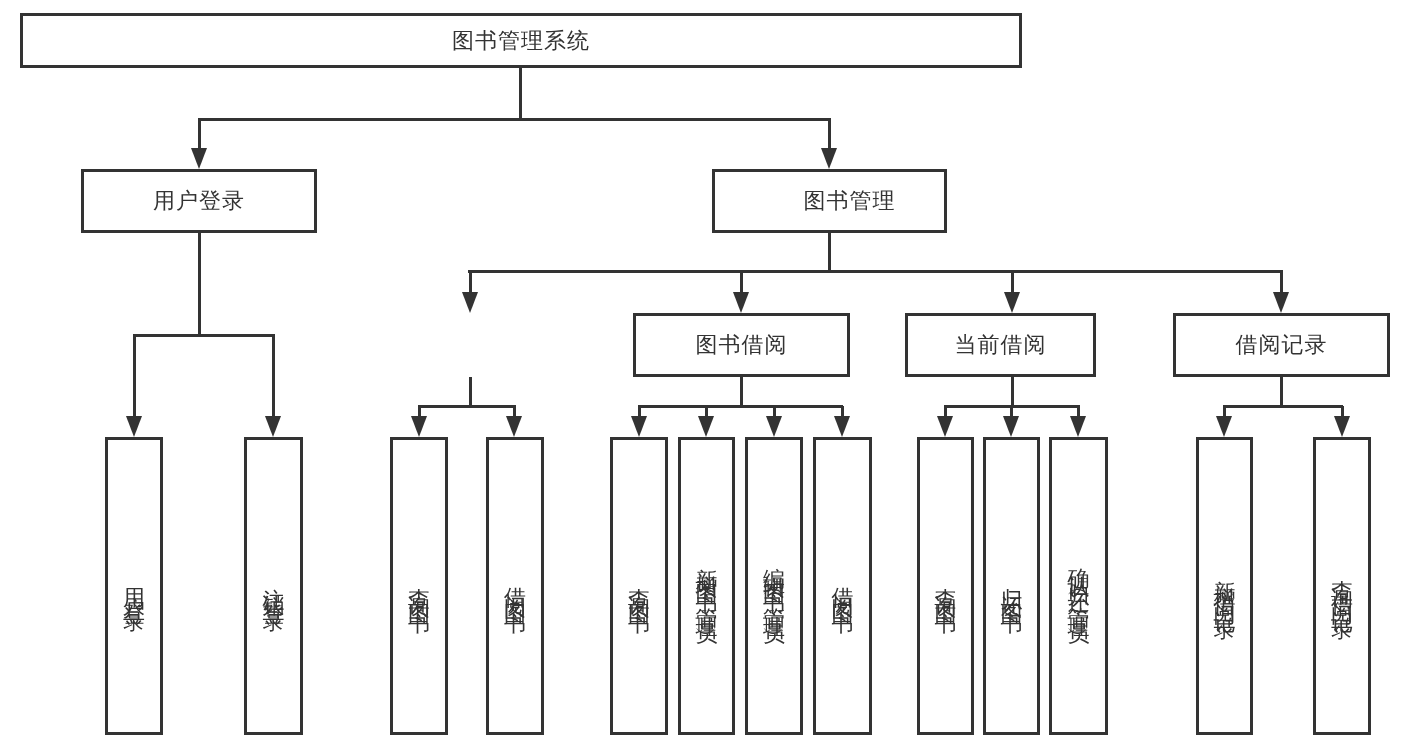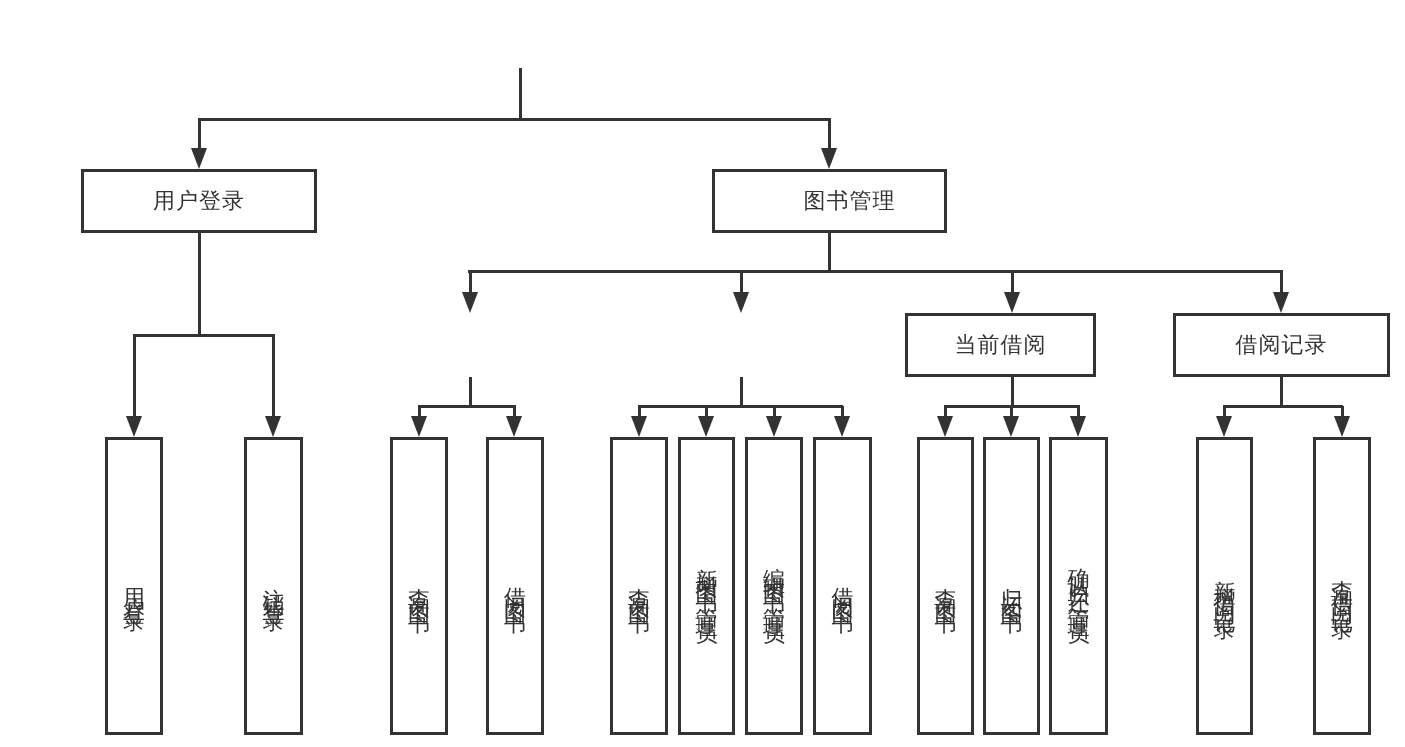--- a/index.html
+++ b/index.html
@@ -104,22 +104,24 @@
     <div class="cline" style="left: 943.5px; top: 406px; width: 3px; height: 12px;"></div>
     <div class="ahead" style="left: 937px; top: 416px;"></div>
     <div class="cline" style="left: 1009.5px; top: 406px; width: 3px; height: 12px;"></div>
     <div class="ahead" style="left: 1003px; top: 416px;"></div>
     <div class="cline" style="left: 1076.5px; top: 406px; width: 3px; height: 12px;"></div>
     <div class="ahead" style="left: 1070px; top: 416px;"></div>
     <div class="cline" style="left: 1222.5px; top: 406px; width: 3px; height: 12px;"></div>
     <div class="ahead" style="left: 1216px; top: 416px;"></div>
     <div class="cline" style="left: 1340.5px; top: 406px; width: 3px; height: 12px;"></div>
     <div class="ahead" style="left: 1334px; top: 416px;"></div>
+    <div class="box" style="left: 20px; top: 13px; width: 1002px; height: 55px;">图书管理系统</div>
     <div class="box" style="left: 81px; top: 169px; width: 236px; height: 64px;">用户登录</div>
     <div class="box" style="left: 712px; top: 169px; width: 235px; height: 64px; padding-left: 40px;">图书管理</div>
+    <div class="box" style="left: 633px; top: 313px; width: 217px; height: 64px;">图书借阅</div>
     <div class="box" style="left: 905px; top: 313px; width: 191px; height: 64px;">当前借阅</div>
     <div class="box" style="left: 1173px; top: 313px; width: 217px; height: 64px;">借阅记录</div>
     <div class="box v" style="left: 105px; top: 437px; width: 58px; height: 298px;">用户登录</div>
     <div class="box v" style="left: 244px; top: 437px; width: 59px; height: 298px;">注销登录</div>
     <div class="box v" style="left: 390px; top: 437px; width: 58px; height: 298px;">查询图书</div>
     <div class="box v" style="left: 486px; top: 437px; width: 58px; height: 298px;">借阅图书</div>
     <div class="box v" style="left: 610px; top: 437px; width: 58px; height: 298px;">查询图书</div>
     <div class="box v" style="left: 678px; top: 437px; width: 57px; height: 298px;">新增图书（管理员）</div>
     <div class="box v" style="left: 745px; top: 437px; width: 58px; height: 298px;">编辑图书（管理员）</div>
     <div class="box v" style="left: 813px; top: 437px; width: 59px; height: 298px;">借阅图书</div>

